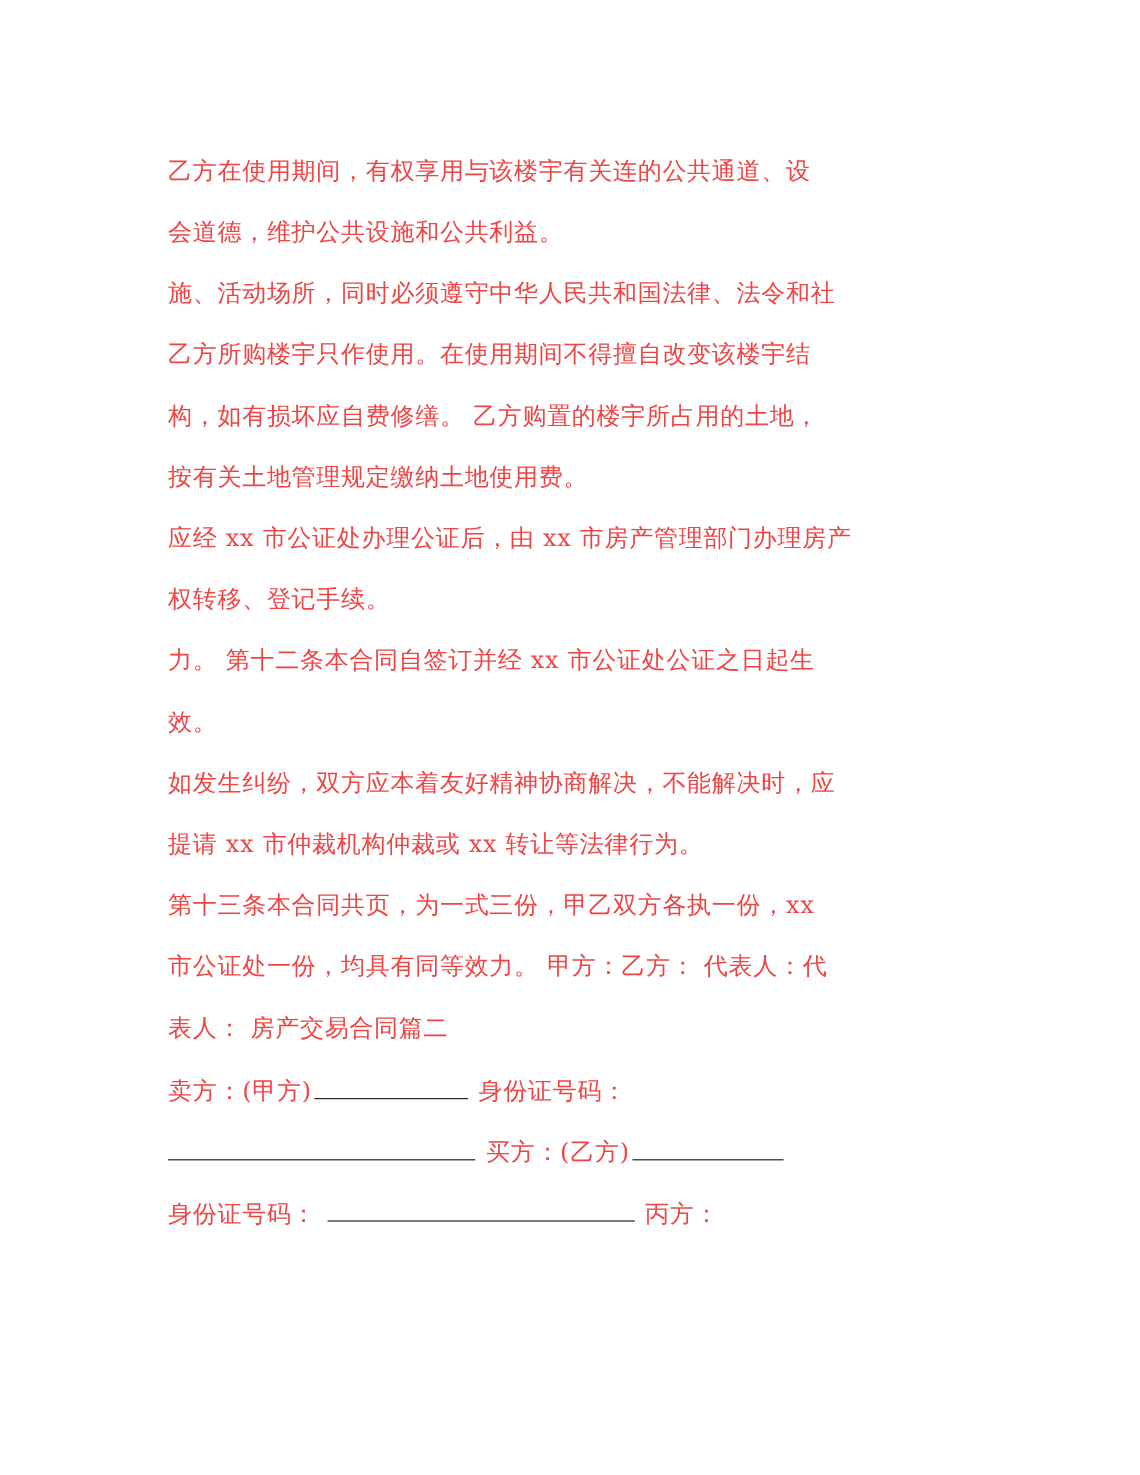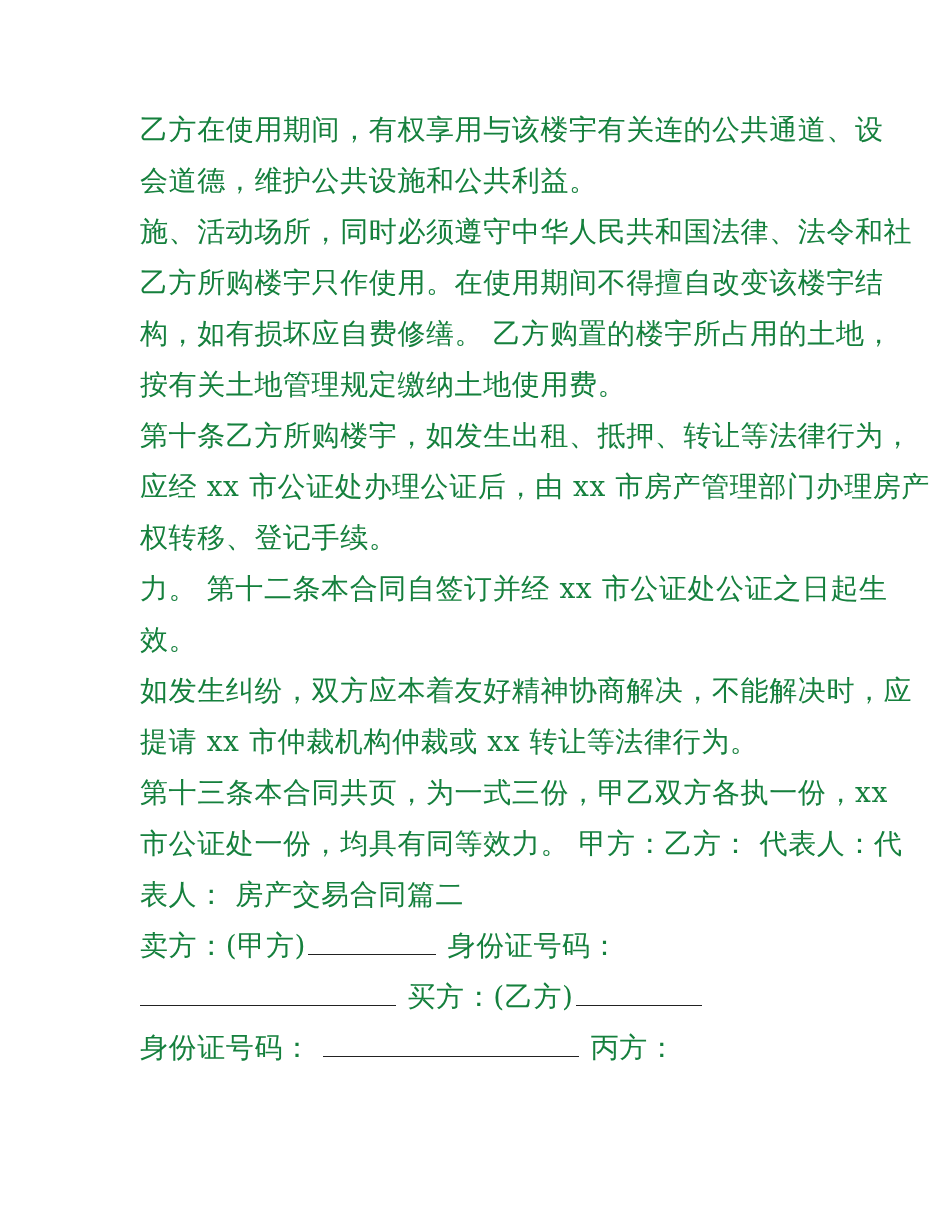--- a/index.html
+++ b/index.html
@@ -1,35 +1,34 @@
 <!DOCTYPE html>
 <html><head>
 <meta charset="utf-8">
 <style>
   html, body { margin: 0; padding: 0; background: #ffffff; }
   body { width: 950px; height: 1229px; position: relative; overflow: hidden; }
   .page {
-    position: absolute; left: 140px; top: 108px; width: 680px;
+    position: absolute; left: 140px; top: 120px; width: 680px;
     font-family: "DejaVu Serif", "Liberation Serif", serif;
-    font-size: 28px; color: #15803d;
+    font-size: 20px; color: #ef4444;
   }
   .line { height: 51px; line-height: 44px; white-space: nowrap; letter-spacing: 0.6px; }
   .blank { display: inline-block; border-bottom: 1.5px solid #222; height: 30px; vertical-align: baseline; margin: 0 2px; }
 </style>
 </head>
 <body>
 
 <div class="page">
   <div class="line">乙方在使用期间，有权享用与该楼宇有关连的公共通道、设</div>
   <div class="line">会道德，维护公共设施和公共利益。</div>
   <div class="line">施、活动场所，同时必须遵守中华人民共和国法律、法令和社</div>
   <div class="line">乙方所购楼宇只作使用。在使用期间不得擅自改变该楼宇结</div>
   <div class="line">构，如有损坏应自费修缮。 乙方购置的楼宇所占用的土地，</div>
   <div class="line">按有关土地管理规定缴纳土地使用费。</div>
-  <div class="line">第十条乙方所购楼宇，如发生出租、抵押、转让等法律行为，</div>
   <div class="line">应经 xx 市公证处办理公证后，由 xx 市房产管理部门办理房产</div>
   <div class="line">权转移、登记手续。</div>
   <div class="line">力。 第十二条本合同自签订并经 xx 市公证处公证之日起生</div>
   <div class="line">效。</div>
   <div class="line">如发生纠纷，双方应本着友好精神协商解决，不能解决时，应</div>
   <div class="line">提请 xx 市仲裁机构仲裁或 xx 转让等法律行为。</div>
   <div class="line">第十三条本合同共页，为一式三份，甲乙双方各执一份，xx</div>
   <div class="line">市公证处一份，均具有同等效力。 甲方：乙方： 代表人：代</div>
   <div class="line">表人： 房产交易合同篇二</div>
 

